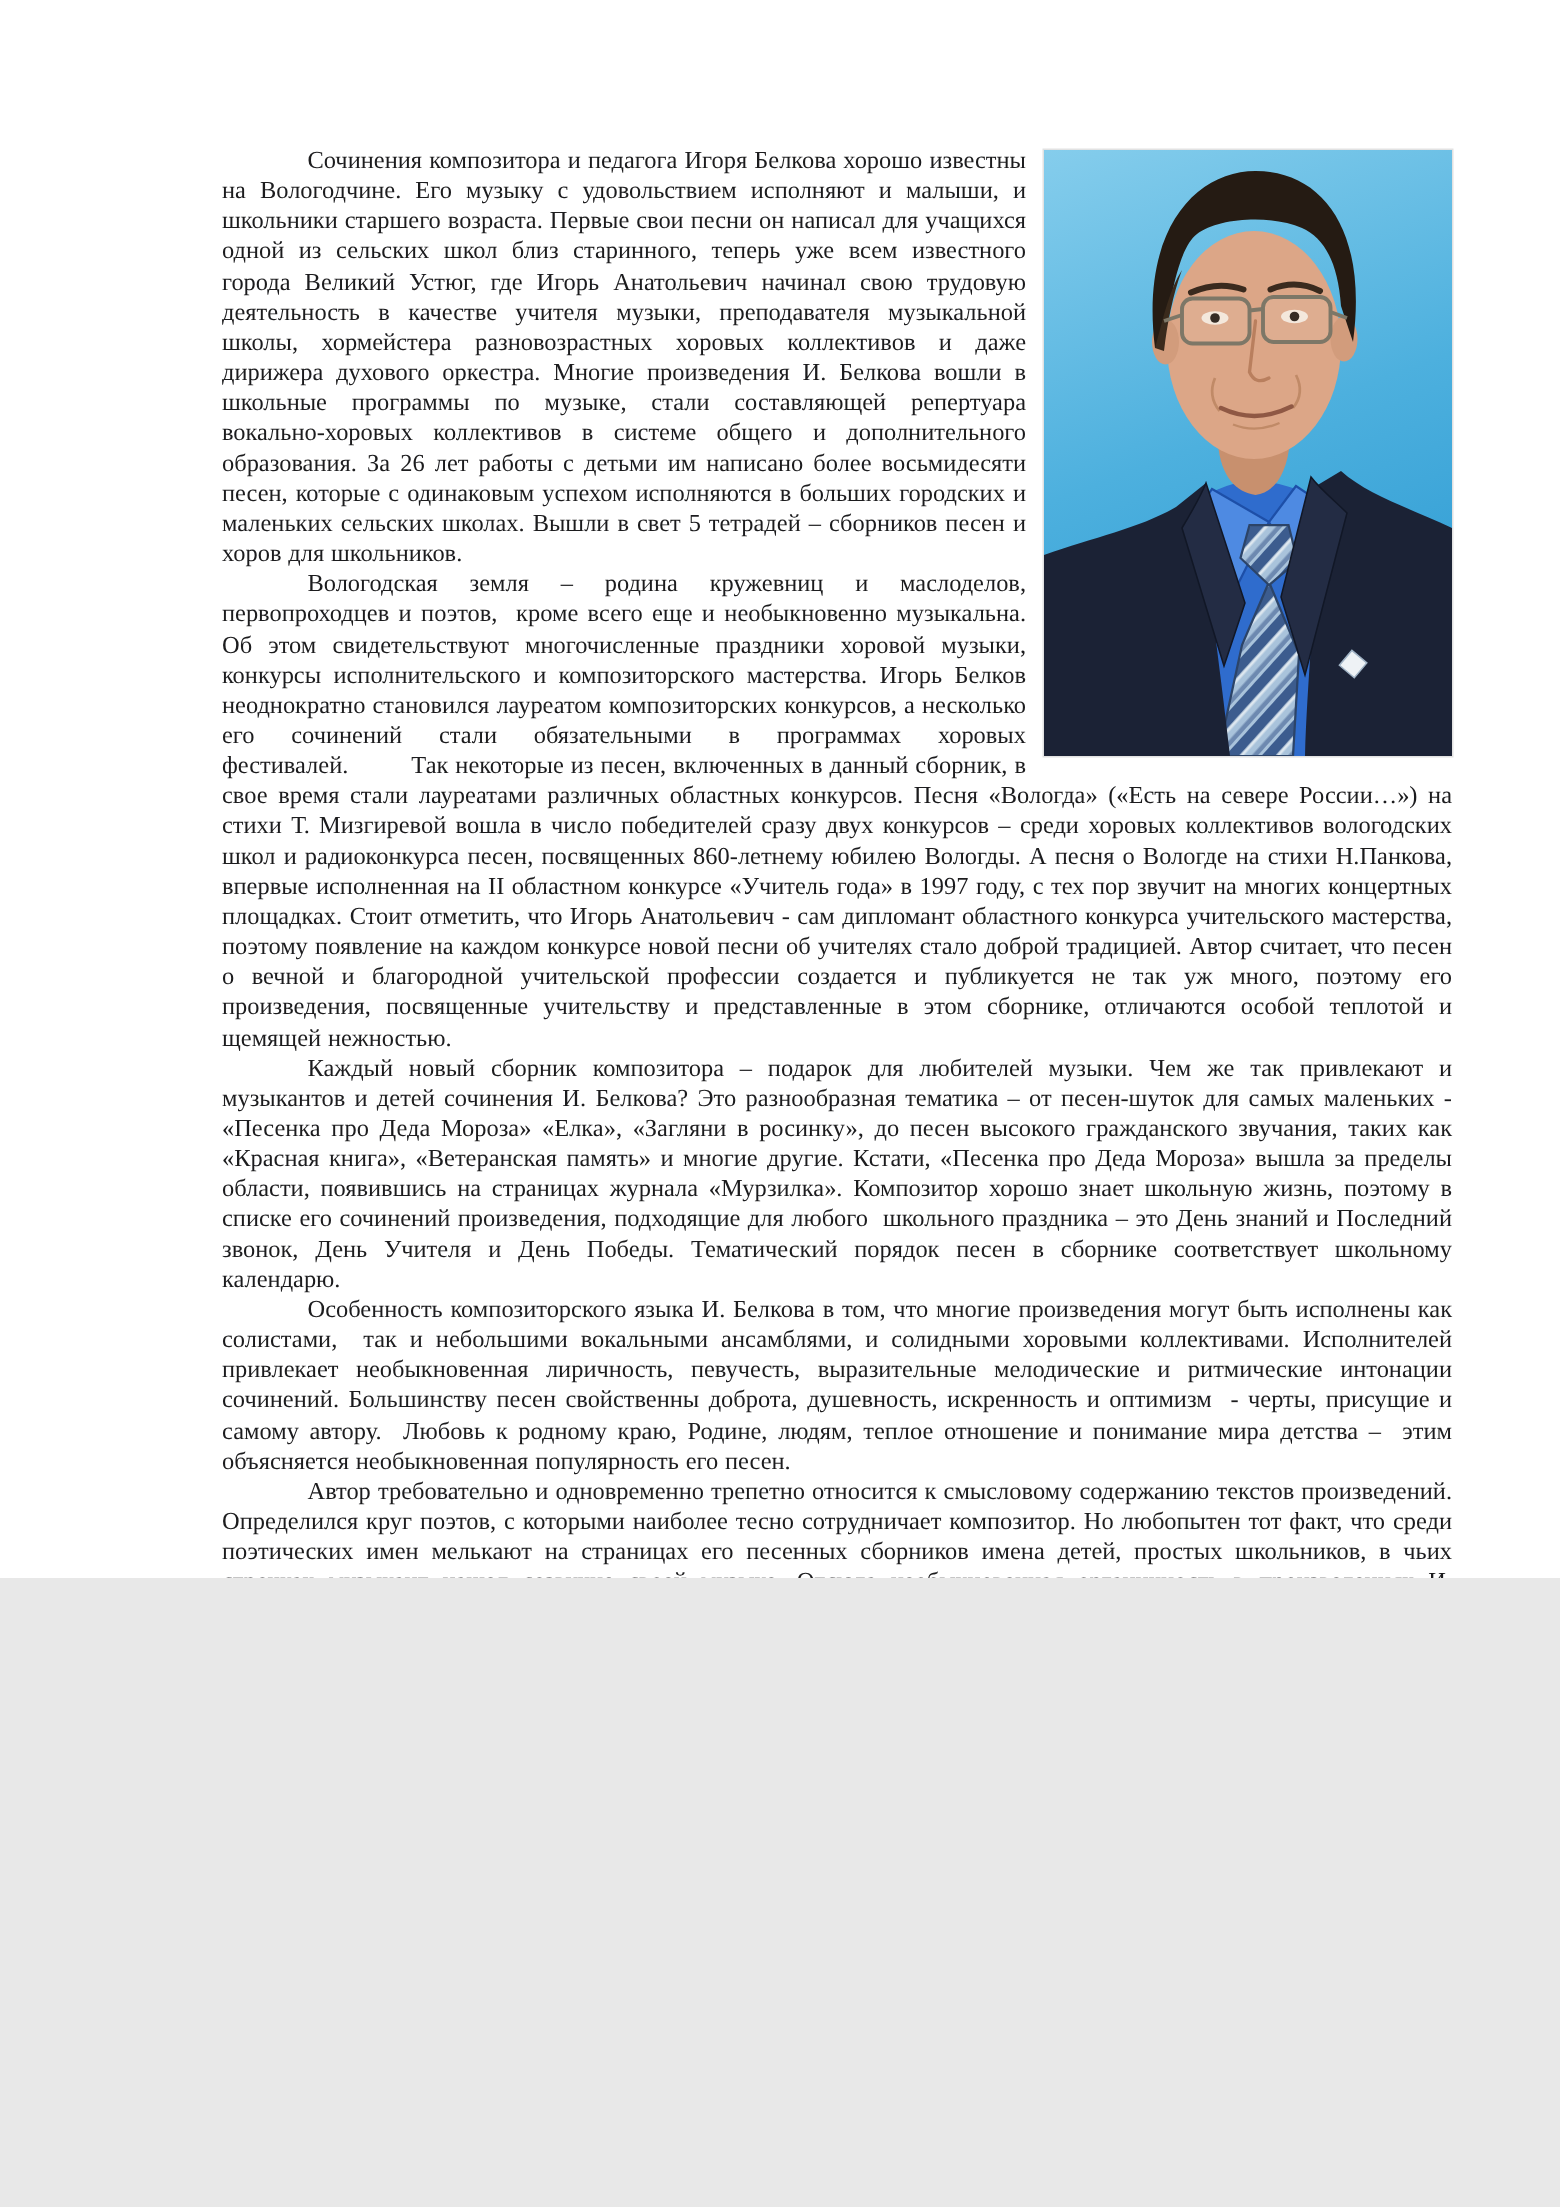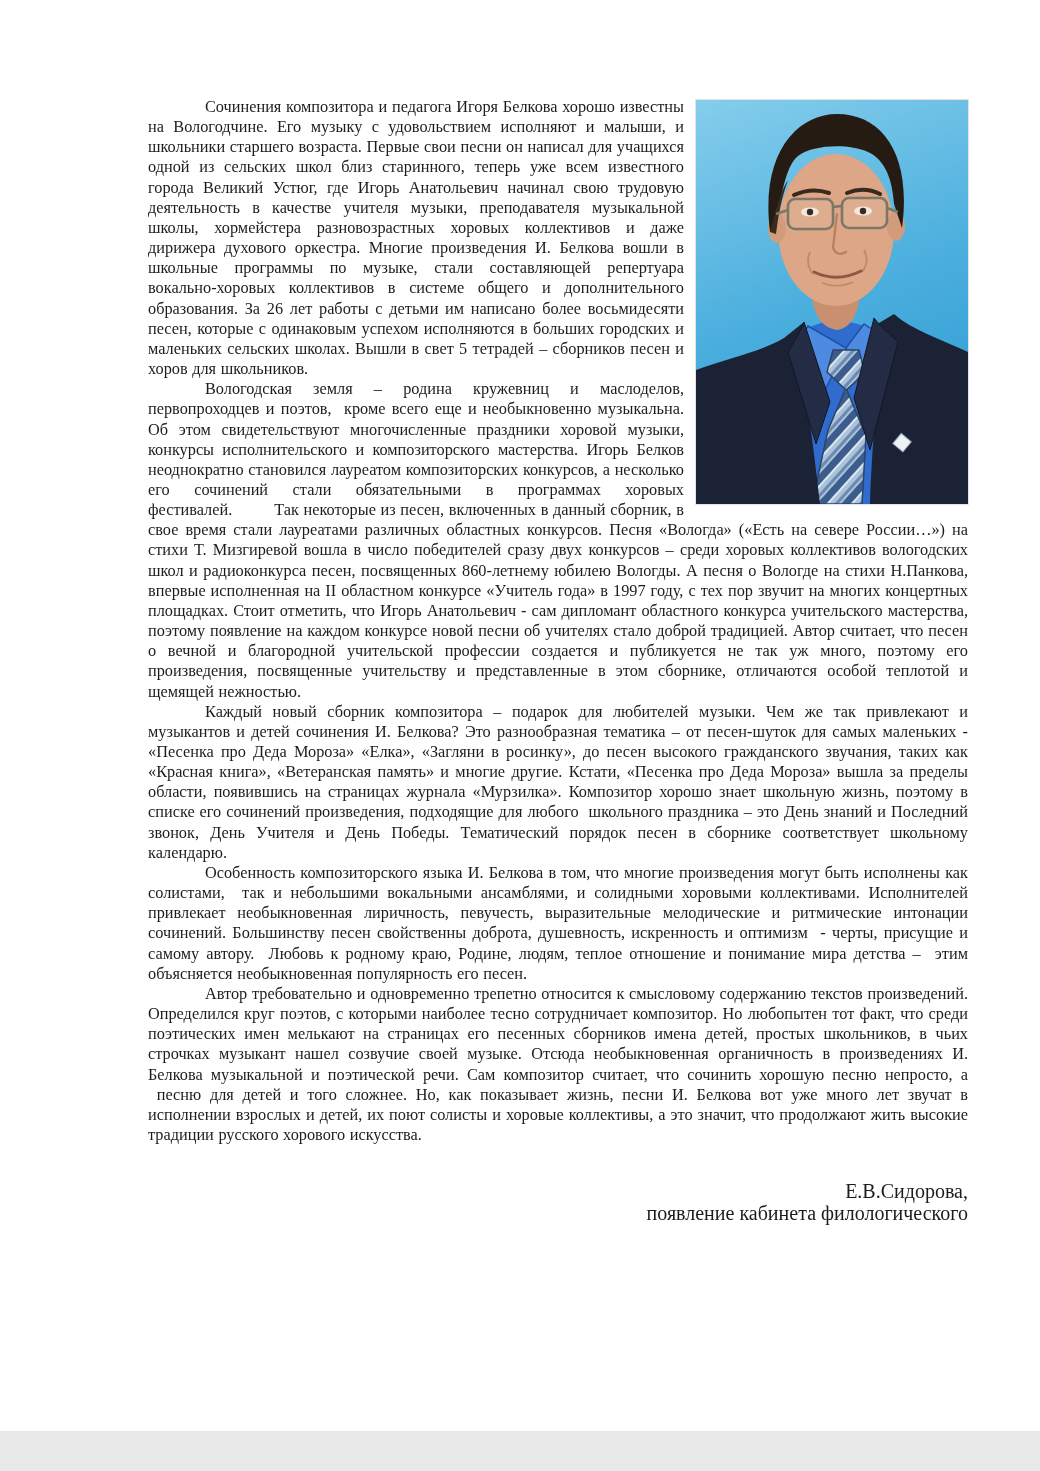--- a/index.html
+++ b/index.html
@@ -1,17 +1,17 @@
 <!DOCTYPE html>
 <html lang="ru"><head>
 <meta charset="utf-8">
 <style>
   html,body{margin:0;padding:0;background:#e8e8e8;}
   .page{
-    width:1040px;height:1431px;background:#ffffff;position:relative;
+    width:1040px;height:1052px;background:#ffffff;position:relative;
     margin:0 auto;overflow:hidden;
     font-family:"Liberation Serif","DejaVu Serif",serif;
     color:#1c1c1e;
   }
   .content{
     position:absolute;left:148px;top:97px;width:820px;
   }
   .content p{
     margin:0;text-align:justify;text-indent:57px;
     font-size:16.3px;line-height:20.15px;

